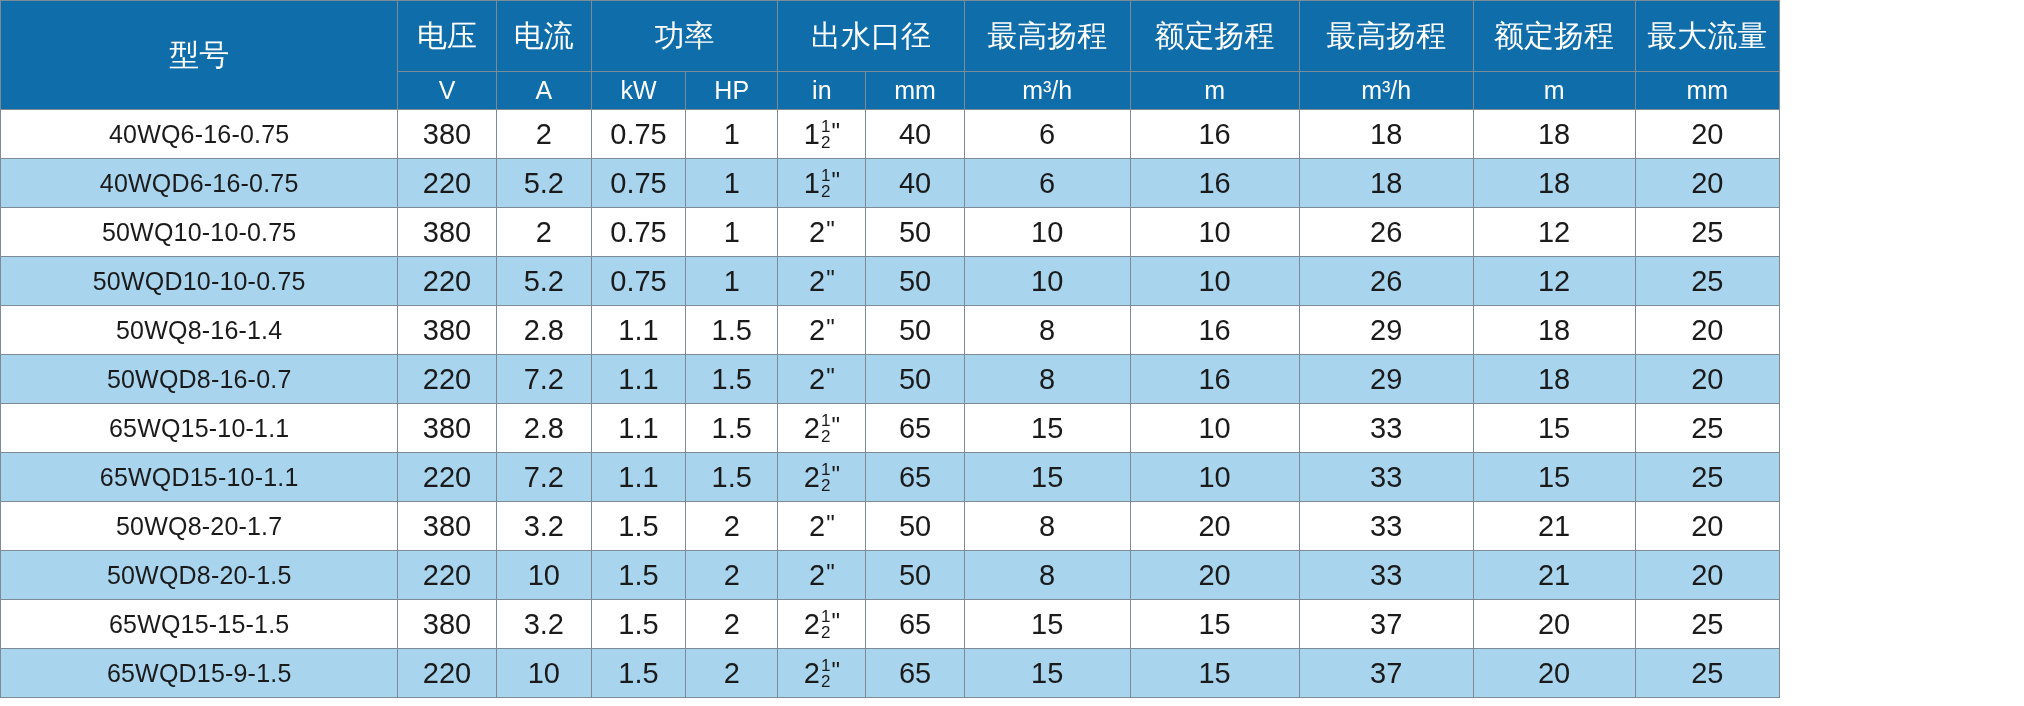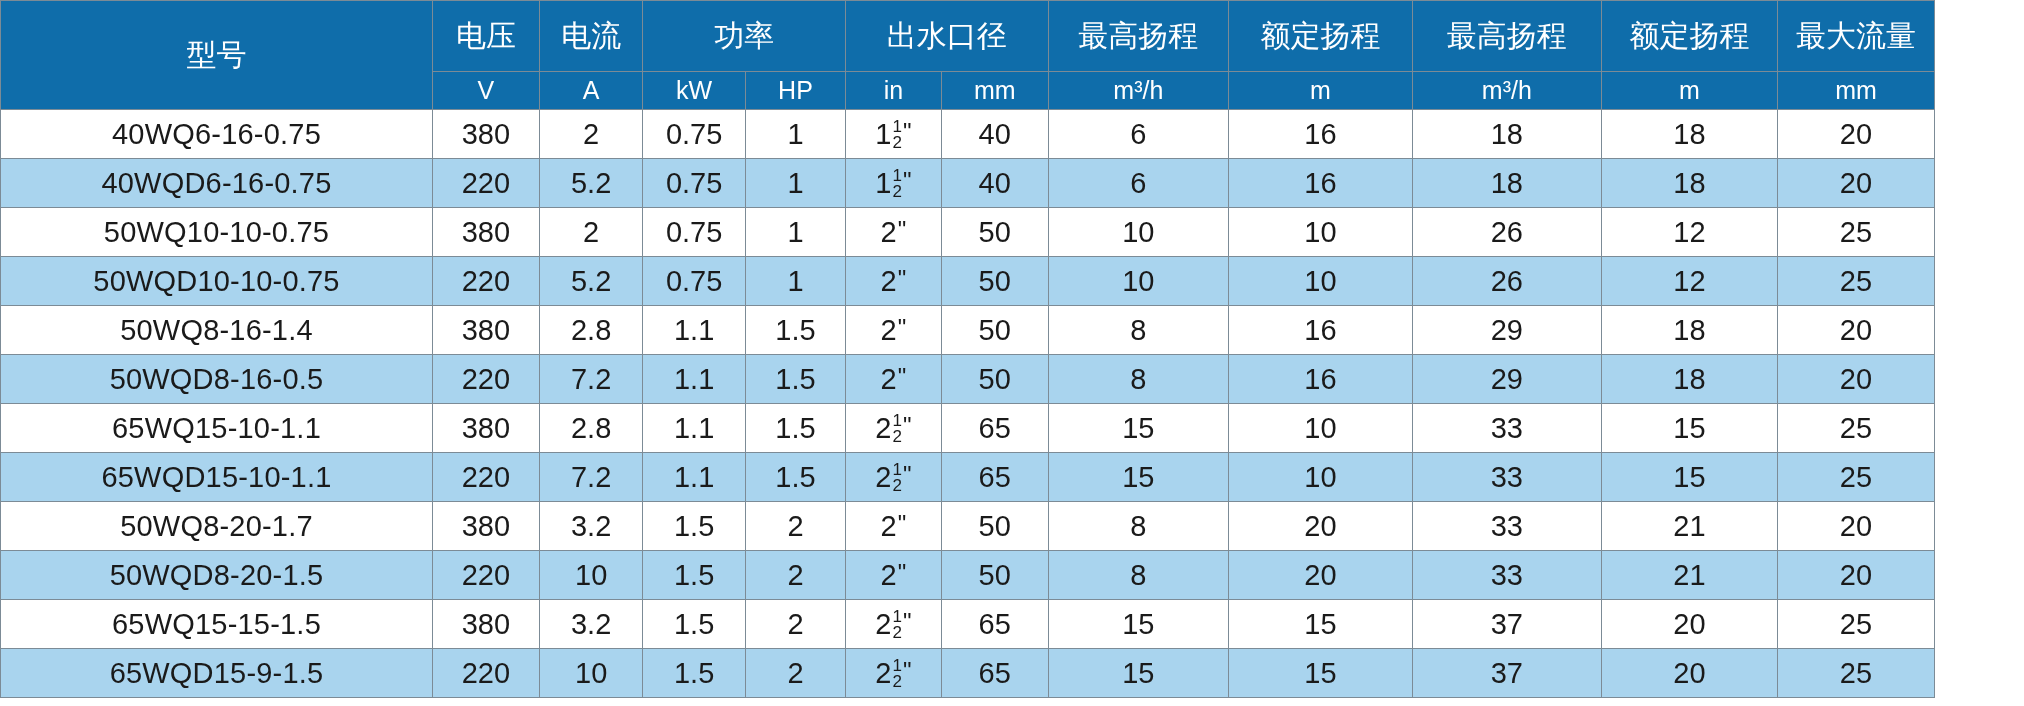--- a/index.html
+++ b/index.html
@@ -14,21 +14,21 @@
   }
   .sheet {
     width: 2024px;
     height: 706px;
     position: relative;
     overflow: hidden;
   }
   table.spec {
     border-collapse: collapse;
     table-layout: fixed;
-    width: 1935px;
+    width: 1780px;
     margin: 0;
   }
   table.spec td, table.spec th {
     border: 1px solid #7c8b96;
     text-align: center;
     vertical-align: middle;
     font-weight: normal;
     padding: 0;
   }
   
@@ -54,21 +54,21 @@
     color: #1a1a1a;
     border: 1px solid #9aa7b1;
   }
   tbody tr.odd td {
     background: #ffffff;
   }
   tbody tr.even td {
     background: #a9d4ee;
   }
   td.model {
-    font-size: 29px;
+    font-size: 25px;
     letter-spacing: 0.2px;
   }
   .frac {
     display: inline-flex;
     flex-direction: column;
     vertical-align: middle;
     line-height: 0.92;
     font-size: 17px;
     margin-left: 1px;
     transform: translateY(1px);
@@ -217,21 +217,21 @@
               <span class="mark">"</span>
             </span></td>
           <td>50</td>
           <td>8</td>
           <td>16</td>
           <td>29</td>
           <td>18</td>
           <td>20</td>
         </tr>
         <tr class="even">
-          <td class="model">50WQD8-16-0.5</td>
+          <td class="model">50WQD8-16-0.7</td>
           <td>220</td>
           <td>7.2</td>
           <td>1.1</td>
           <td>1.5</td>
           <td><span class="inchval">
               <span class="whole">2</span>
               <span class="mark">"</span>
             </span></td>
           <td>50</td>
           <td>8</td>

